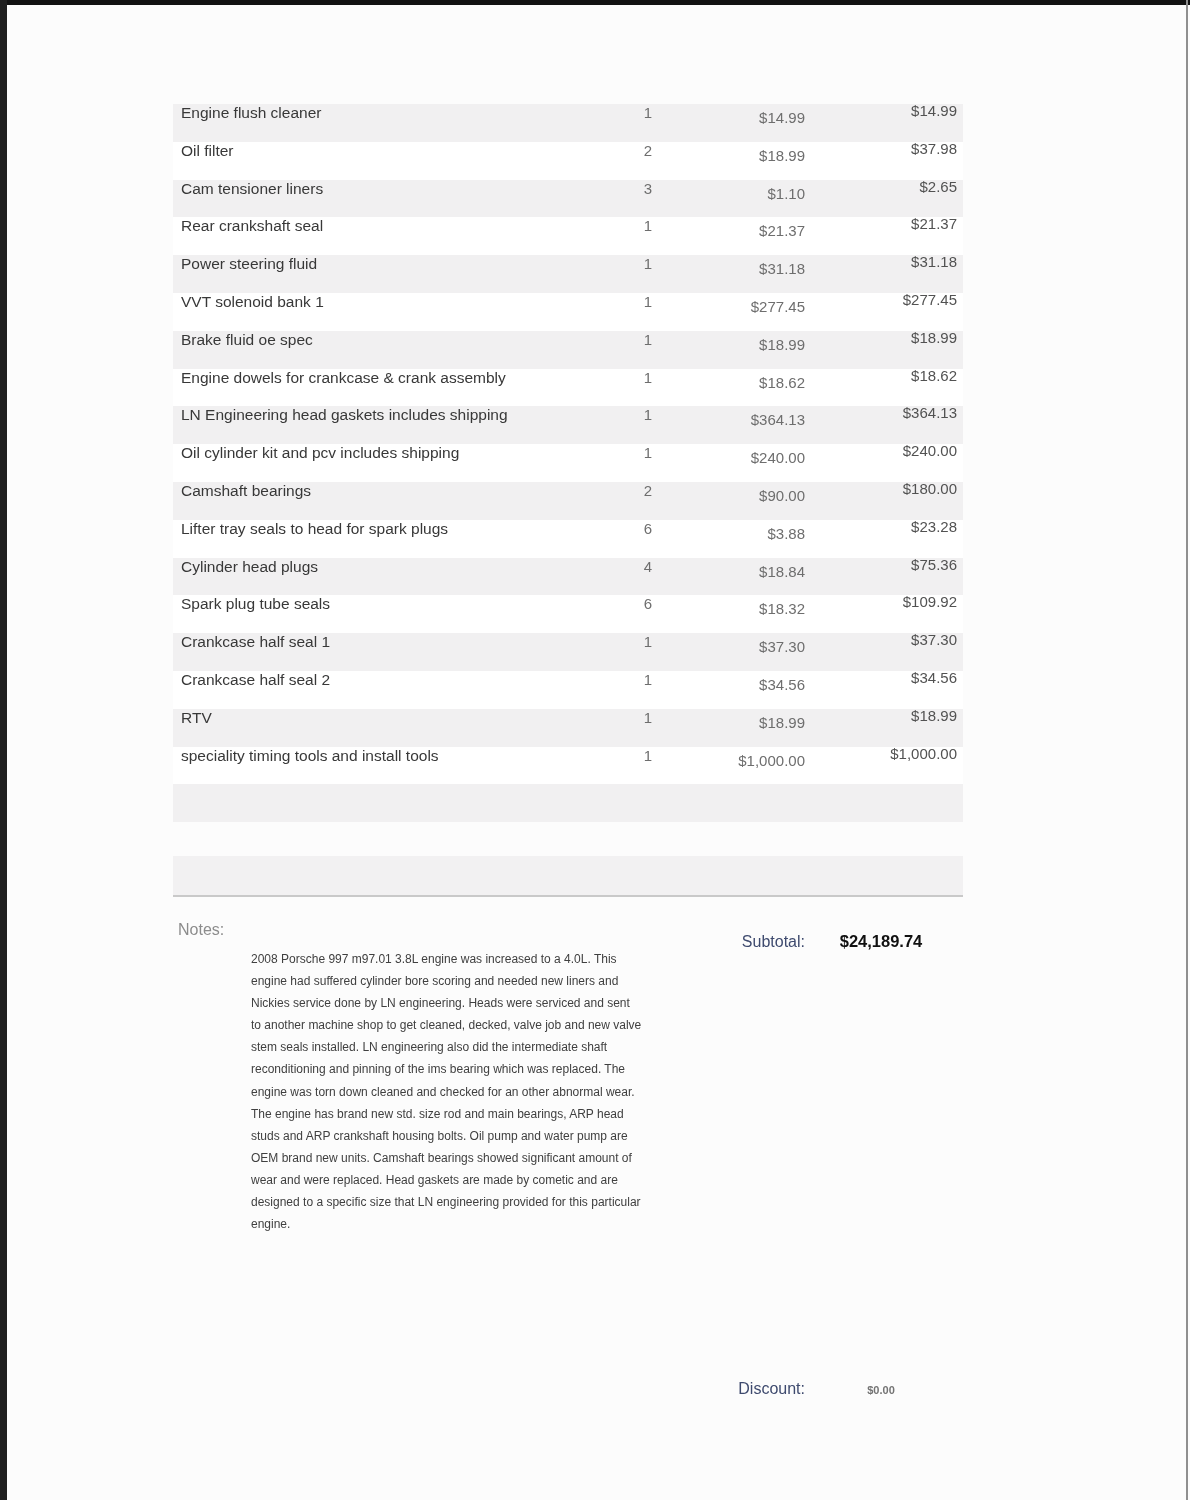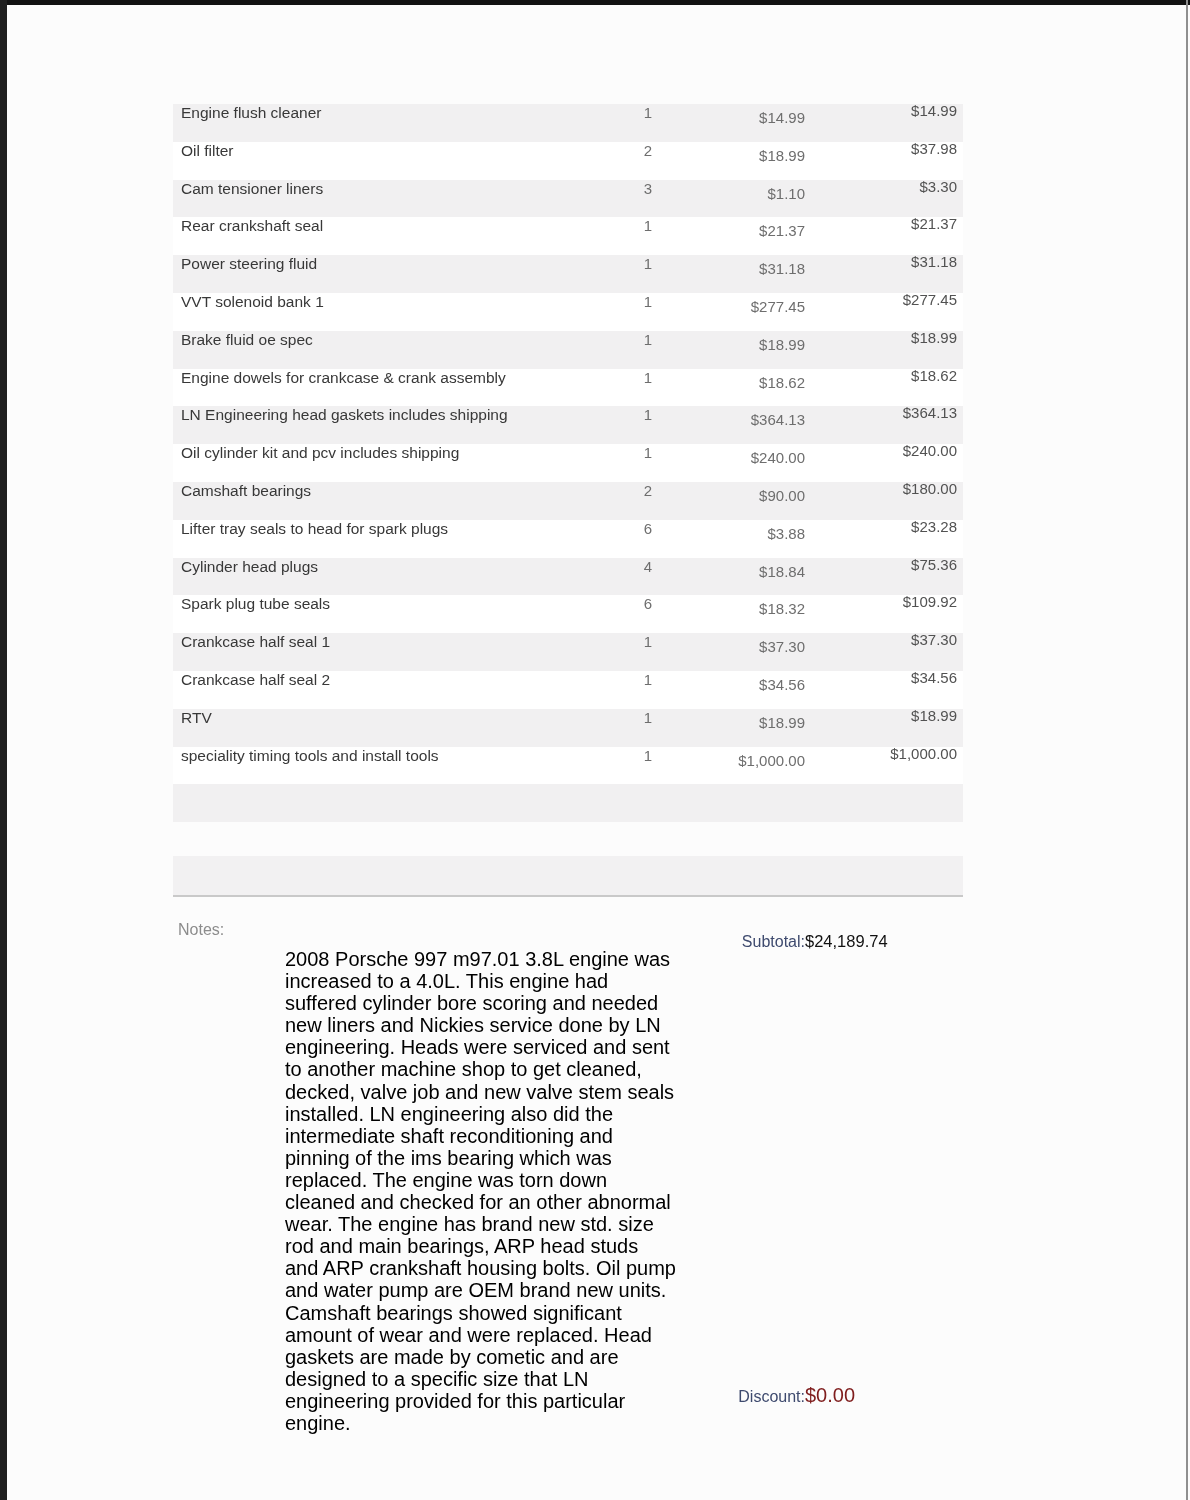--- a/index.html
+++ b/index.html
@@ -94,50 +94,50 @@
   
   .notes-label {
     position: absolute;
     left: 178px;
     top: 921px;
     font-size: 16px;
     color: #8c8c8c;
   }
   .notes-text {
     position: absolute;
-    left: 285px;
+    left: 251px;
     top: 948px;
     width: 392px;
-    font-size: 20px;
+    font-size: 12px;
     line-height: 22.1px;
-    color: #000000;
+    color: #404040;
   }
   
   .summary-row {
     position: absolute;
     right: 233px;
     display: flex;
     align-items: baseline;
   }
   .summary-row.subtotal { top: 920px; margin-top: 12px; }
   .summary-row.discount { top: 1348px; }
   .summary-label {
     font-size: 16px;
     color: #3e4a6e;
   }
   .summary-value {
     width: 152px;
-    text-align: left;
+    text-align: center;
     font-size: 16.5px;
-    font-weight: 400;
+    font-weight: 700;
     color: #111111;
   }
   .summary-row.discount .summary-value {
-    color: #7f1d1d;
-    font-size: 20px;
+    color: #737373;
+    font-size: 11px;
     margin-top: 36px;
   }
 </style>
 </head>
 <body>
 
 <div class="page">
 
   <div class="top-bar"></div>
   <div class="left-bar"></div>
@@ -155,21 +155,21 @@
         <div class="cell-item">Oil filter</div>
         <div class="cell-qty">2</div>
         <div class="cell-unit">$18.99</div>
         <div class="cell-total">$37.98</div>
         <div class="pad-right"></div>
       </div>
       <div class="trow shaded">
         <div class="cell-item">Cam tensioner liners</div>
         <div class="cell-qty">3</div>
         <div class="cell-unit">$1.10</div>
-        <div class="cell-total">$3.30</div>
+        <div class="cell-total">$2.65</div>
         <div class="pad-right"></div>
       </div>
       <div class="trow">
         <div class="cell-item">Rear crankshaft seal</div>
         <div class="cell-qty">1</div>
         <div class="cell-unit">$21.37</div>
         <div class="cell-total">$21.37</div>
         <div class="pad-right"></div>
       </div>
       <div class="trow shaded">

